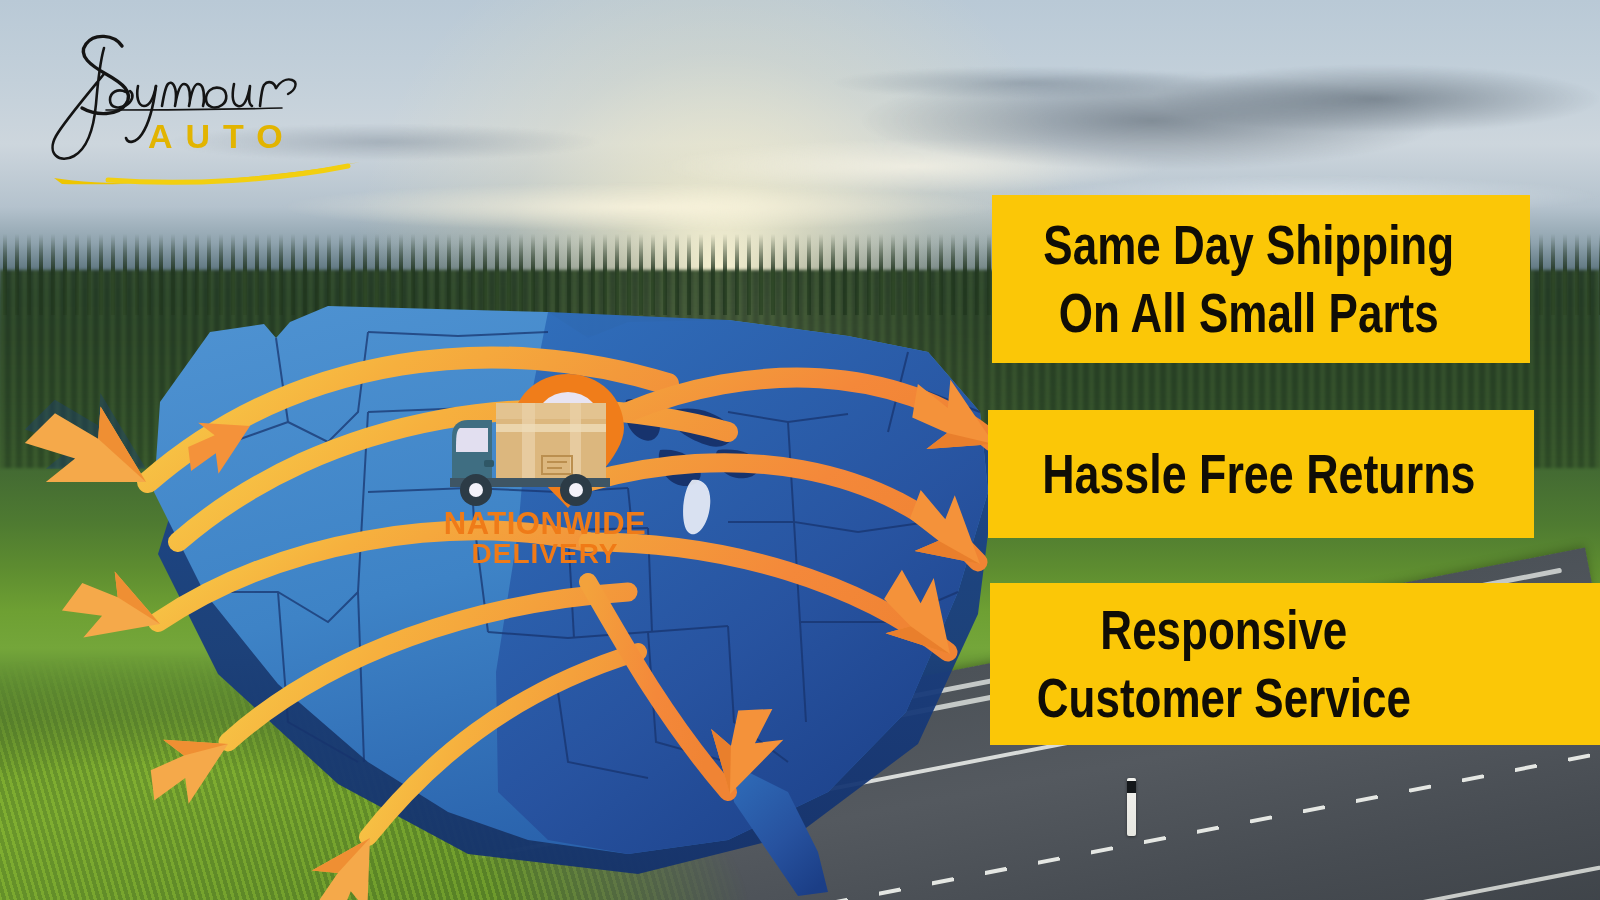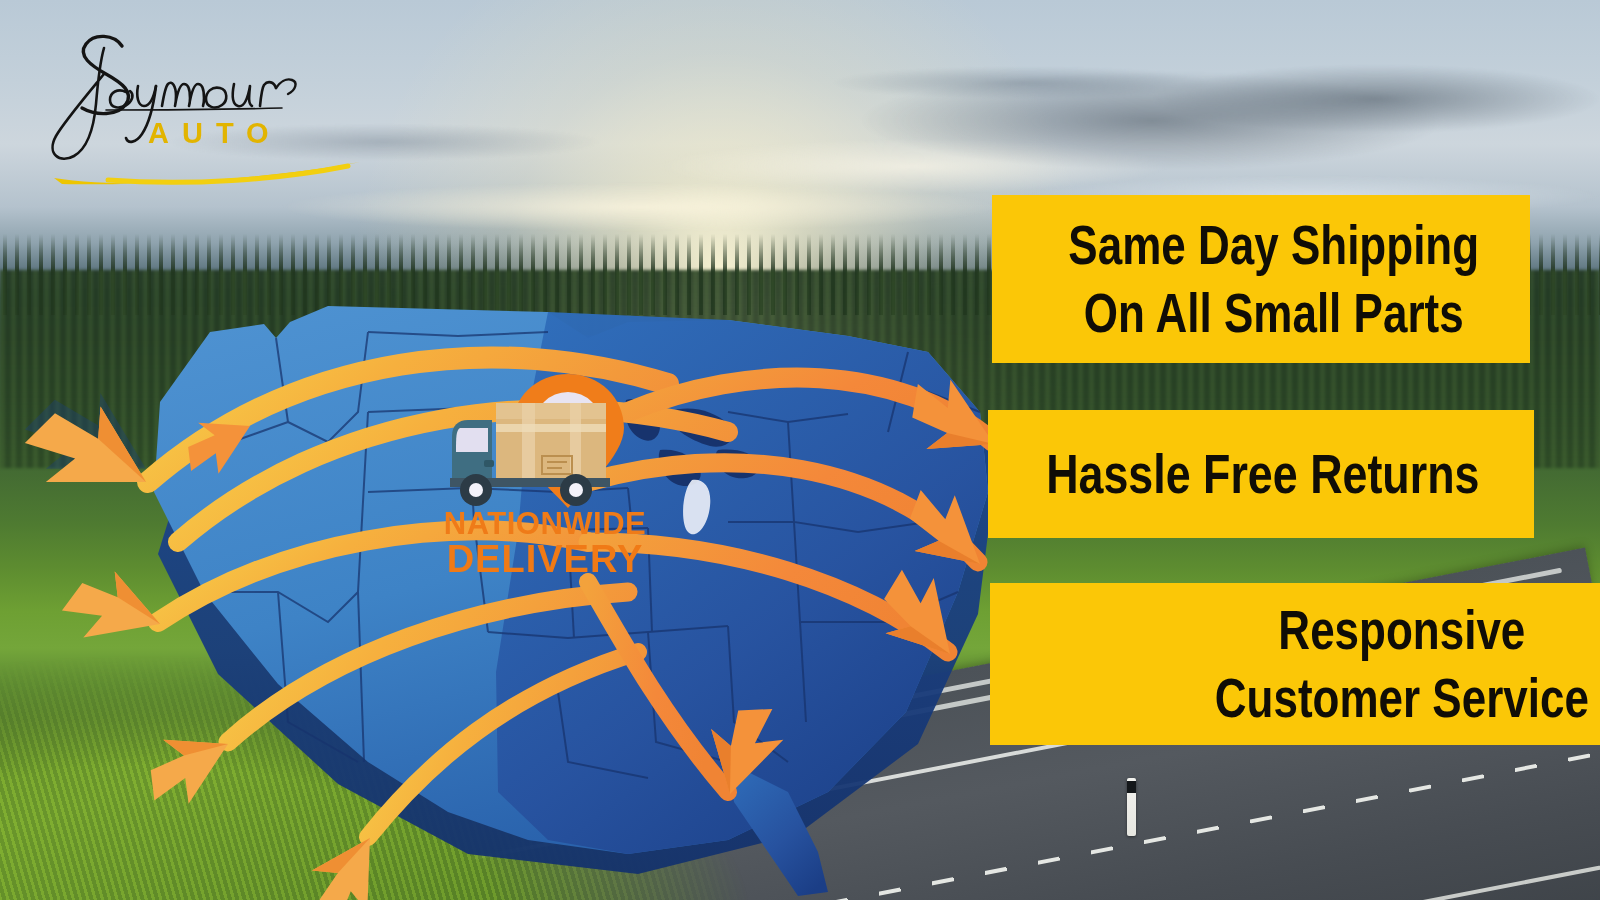--- a/index.html
+++ b/index.html
@@ -129,46 +129,46 @@
     background:linear-gradient(96deg,#d8c108 0%, #efd40c 28%, #f5dc14 55%, #e8cc0a 86%, #d4bb06 100%);
     -webkit-mask-image:radial-gradient(ellipse 150% 330% at 6% -205%, rgba(0,0,0,0) 49.0%, #000 49.3%, #000 51.6%, rgba(0,0,0,0) 51.9%);
             mask-image:radial-gradient(ellipse 150% 330% at 6% -205%, rgba(0,0,0,0) 49.0%, #000 49.3%, #000 51.6%, rgba(0,0,0,0) 51.9%);
   }
 
   
   .logo{ position:absolute; left:30px; top:18px; width:320px; height:150px; }
   .logo svg{ display:block; }
   .logo .auto{
     position:absolute; left:118px; top:99px;
-    font-size:29px; font-weight:700; letter-spacing:13px; color:#e2b400;
+    font-size:34px; font-weight:700; letter-spacing:13px; color:#e2b400;
     font-family:"Liberation Sans", sans-serif;
   }
 
   
   .mapwrap{ position:absolute; left:28px; top:292px; width:990px; height:580px; }
   .mapwrap svg{ display:block; overflow:visible; }
 
   
   .delivery-badge{ position:absolute; left:430px; top:368px; width:230px; height:215px; }
   .delivery-badge .truckart{ position:absolute; left:0; top:0; }
   .delivery-badge .t1{
     position:absolute; left:0; top:140px; width:100%;
     text-align:center; color:#ef7b18; font-weight:700;
     font-size:31px; letter-spacing:0.5px; line-height:1;
   }
   .delivery-badge .t2{
     position:absolute; left:0; top:172px; width:100%;
     text-align:center; color:#f07a16; font-weight:700;
-    font-size:38px; letter-spacing:1px; line-height:1;
+    font-size:28px; letter-spacing:1px; line-height:1;
   }
 
   
   .banner{
     position:absolute; background:#fbc707;
-    display:flex; align-items:center; justify-content:flex-end;
+    display:flex; align-items:center; justify-content:flex-start;
     text-align:center;
   }
   .banner span{
     display:block; color:#100d06; font-weight:700;
     font-family:"Liberation Sans", sans-serif;
     font-stretch:condensed;
     transform:scaleX(0.80); transform-origin:center;
     white-space:pre-line;
   }
   #banner-1{ left:992px; top:195px; width:538px; height:168px; }

